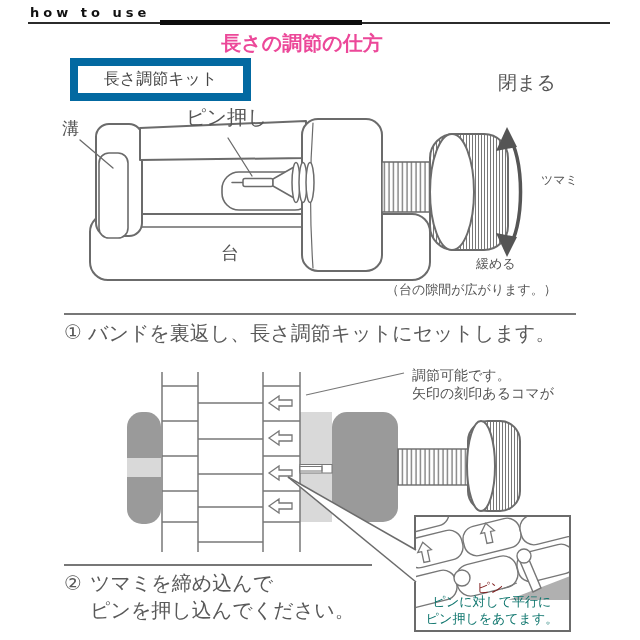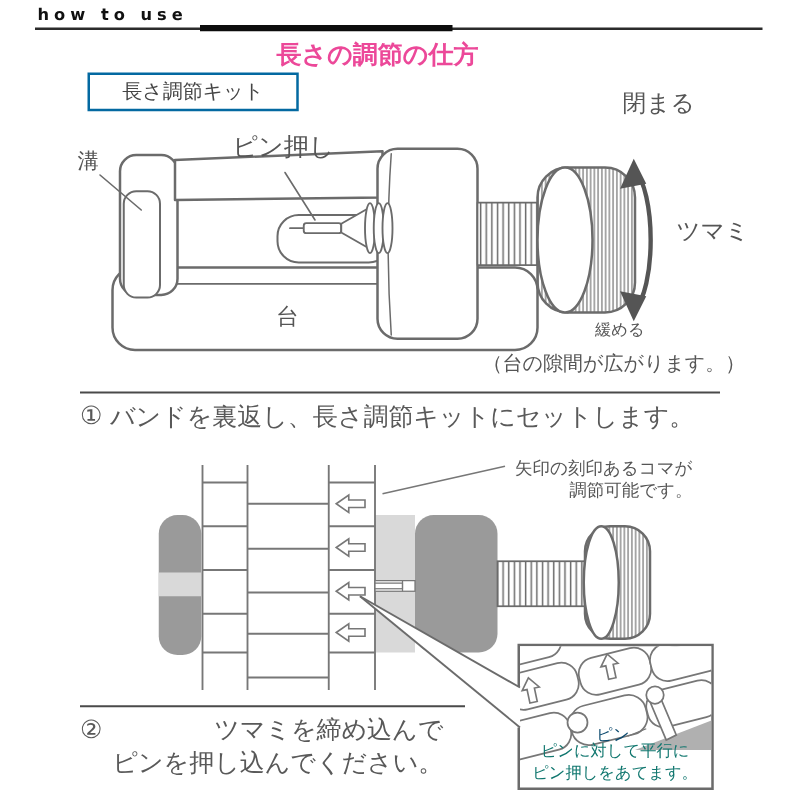--- a/index.html
+++ b/index.html
@@ -1,41 +1,41 @@
 <!DOCTYPE html>
 <html><head>
 <meta charset="utf-8">
 <style>
   html,body{margin:0;padding:0;background:#ffffff;}
   .page{position:relative;width:640px;height:640px;background:#fff;overflow:hidden;
         font-family:"DejaVu Sans","Liberation Sans",sans-serif;color:#555;}
-  .abs{position:absolute;text-align:right;}
+  .abs{position:absolute;}
   .hdr-label{left:30px;top:5px;font-size:13px;font-weight:bold;letter-spacing:4px;color:#111;}
   .rule-thin{left:28px;top:22px;width:582px;height:2px;background:#2b2b2b;}
   .rule-thick{left:160px;top:20px;width:202px;height:5px;background:#0d0d0d;}
   .page-title{left:102px;top:30px;width:400px;text-align:center;font-size:20px;font-weight:bold;
               color:#ec4899;font-family:"DejaVu Serif","Liberation Serif",serif;}
-  .kit-box{left:70px;top:58px;width:165px;height:27px;border:2px solid #0369a1;
+  .kit-box{left:70px;top:58px;width:165px;height:27px;border:8px solid #0369a1;
            display:flex;align-items:center;justify-content:center;font-size:16px;color:#444;}
   .lbl{color:#555;}
   .lbl-groove{left:62px;top:117px;font-size:17px;}
   .lbl-pinpusher{left:186px;top:104px;font-size:20px;}
   .lbl-base{left:221px;top:241px;font-size:18px;}
   .lbl-close{left:476px;top:70px;font-size:19px;margin-left:22px;}
   .lbl-close-note{left:388px;top:94px;font-size:13px;}
-  .lbl-knob{left:541px;top:172px;font-size:19px;}
+  .lbl-knob{left:541px;top:172px;font-size:12px;}
   .lbl-loosen{left:476px;top:255px;font-size:13px;}
-  .lbl-loosen-note{left:386px;top:281px;font-size:16px;}
+  .lbl-loosen-note{left:386px;top:281px;font-size:13px;}
   .step{display:flex;color:#595959;}
   .step1{left:64px;top:320px;font-size:20px;}
   .step1 .num{margin-right:6px;}
   .annot{left:412px;top:366px;font-size:14px;line-height:18px;color:#555;}
   .step2{left:64px;top:570px;font-size:20px;line-height:27px;}
   .step2 .num{margin-right:8px;}
-  .pin-label{left:477px;top:579px;font-size:13px;color:#0c4a6e;}
+  .pin-label{left:477px;top:579px;font-size:13px;color:#7f1d1d;}
   .inset-caption{left:417px;top:594px;width:150px;text-align:center;font-size:13px;
                  line-height:16.5px;color:#0f766e;}
   svg{position:absolute;left:0;top:0;}
 </style>
 </head>
 <body>
 
 <div class="page">
 
   <svg width="640" height="640" viewBox="0 0 640 640">
@@ -190,22 +190,22 @@
   <div class="abs lbl lbl-knob">ツマミ</div>
   <div class="abs lbl lbl-loosen">緩める</div>
   <div class="abs lbl lbl-loosen-note">（台の隙間が広がります。）</div>
 
   <div class="abs step step1">
     <span class="num">①</span>
     <span>バンドを裏返し、長さ調節キットにセットします。</span>
   </div>
 
   <div class="abs annot">
+    <div>調節可能です。</div>
     <div>矢印の刻印あるコマが</div>
-    <div>調節可能です。</div>
   </div>
 
   <div class="abs step step2">
     <span class="num">②</span>
     <span>
       <div>ツマミを締め込んで</div>
       <div>ピンを押し込んでください。</div>
     </span>
   </div>
 

